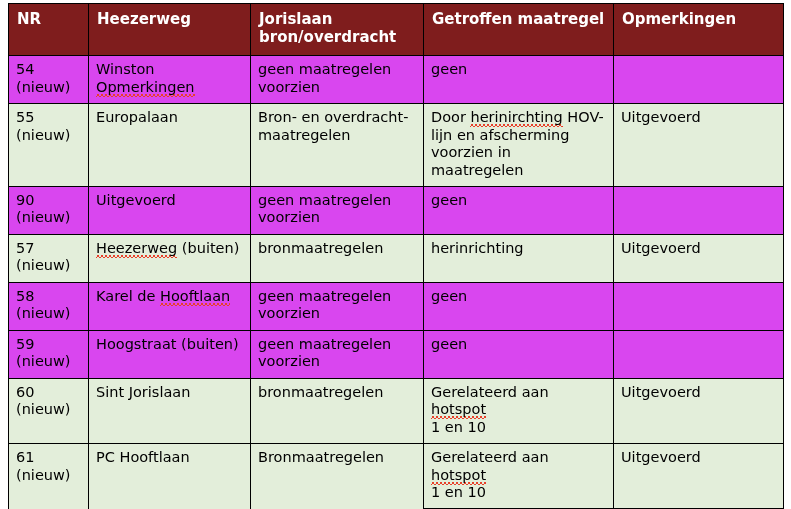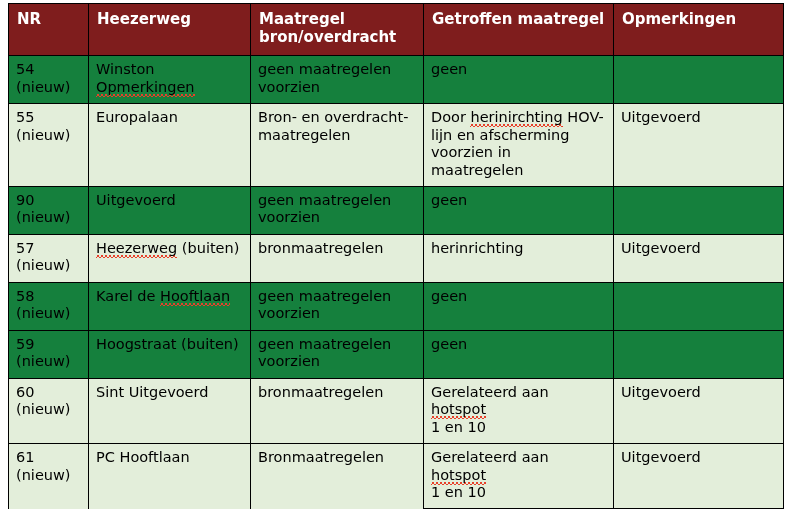--- a/index.html
+++ b/index.html
@@ -45,21 +45,21 @@
     background: #7f1d1d;
     color: #ffffff;
     font-weight: bold;
     font-size: 15px;
     line-height: 1.2;
     padding: 6px 7px 7px 8px;
     height: 38px;
     vertical-align: top;
     white-space: pre-line;
   }
-  tr.row-white > td { background: #15803d; margin-left: 29px; }
+  tr.row-white > td { background: #d946ef; margin-left: 29px; }
   tr.row-green > td { background: #E3EEDA; margin-left: 32px; }
   td.cell-body { white-space: pre-line; }
 
   tr.data-row > td { height: 36px; }
   tr.tall-a > td { height: 30px; }
   tr.tall-b > td { height: 48px; }
 
   td.mid { vertical-align: middle; }
 
   
@@ -84,21 +84,21 @@
       <col class="c1">
         <col class="c2">
         <col class="c3">
         <col class="c4">
         <col class="c5">
     </colgroup>
     <thead>
       <tr>
         <th>NR</th>
         <th>Heezerweg</th>
-        <th>Maatregel
+        <th>Jorislaan
 bron/overdracht</th>
         <th>Getroffen maatregel</th>
         <th>Opmerkingen</th>
       </tr>
     </thead>
     <tbody id="table-body">
         <tr class="data-row row-white">
           <td class="cell-body">54
 (nieuw)</td>
           <td class="cell-body mid">Winston <span class="sp">Opmerkingen</span></td>
@@ -149,21 +149,21 @@
 (nieuw)</td>
           <td class="cell-body mid">Hoogstraat (buiten)</td>
           <td class="cell-body">geen maatregelen
 voorzien</td>
           <td class="cell-body">geen</td>
           <td class="cell-body"></td>
         </tr>
         <tr class="data-row row-green">
           <td class="cell-body">60
 (nieuw)</td>
-          <td class="cell-body mid">Sint Uitgevoerd</td>
+          <td class="cell-body mid">Sint Jorislaan</td>
           <td class="cell-body">bronmaatregelen</td>
           <td class="cell-body">Gerelateerd aan <span class="sp">hotspot</span>
 1 en 10</td>
           <td class="cell-body">Uitgevoerd</td>
         </tr>
         <tr class="tall-a row-green">
           <td class="cell-body mid" rowspan="2">61
 (nieuw)</td>
           <td class="cell-body mid" rowspan="2">PC Hooftlaan</td>
           <td class="cell-body mid" rowspan="2">Bronmaatregelen</td>

